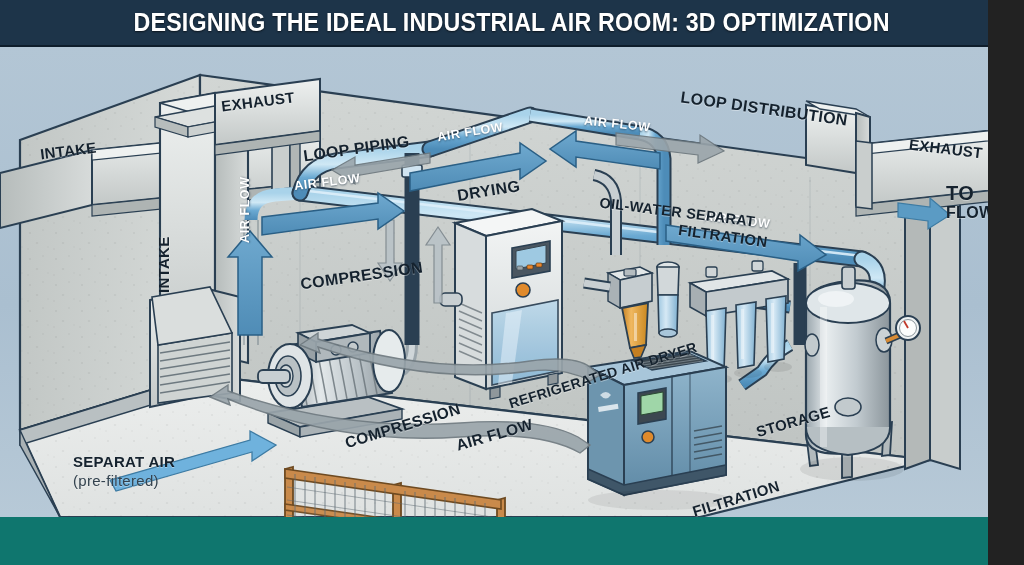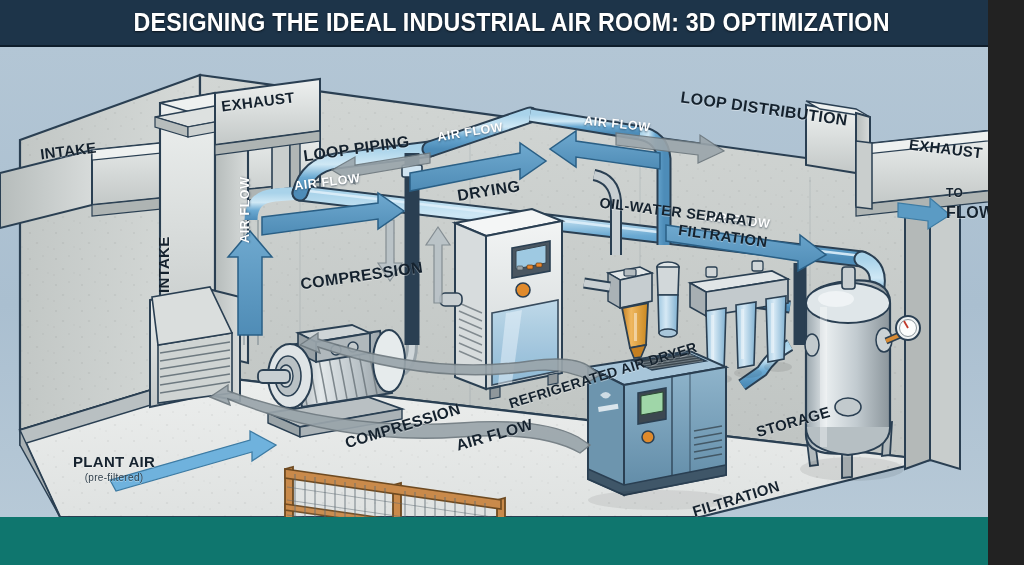--- a/index.html
+++ b/index.html
@@ -577,24 +577,24 @@
 
     <div class="lbl dk" style="left:343px;top:372px;font-size:15.5px;transform:rotate(-17deg);">COMPRESSION</div>
     <div class="lbl dk" style="left:505px;top:322px;font-size:14px;line-height:16px;transform:rotate(-17deg);text-align:center;">
       <span>REFRIGERATED AIR DRYER</span>
     </div>
     <div class="lbl dk" style="left:455px;top:381px;font-size:15.5px;transform:rotate(-16deg);">AIR FLOW</div>
     <div class="lbl dk" style="left:691px;top:445px;font-size:15px;transform:rotate(-17deg);">FILTRATION</div>
     <div class="lbl dk" style="left:755px;top:368px;font-size:15px;transform:rotate(-16deg);">STORAGE</div>
 
     <div style="position:absolute;left:73px;top:408px;">
-      <div class="lbl dk" style="position:relative;font-size:15px;">PLANT AIR</div>
-      <div class="lbl dk sub" style="position:relative;font-size:10px;margin-top:2px;color:#33424e;text-align:center;">(pre-filtered)</div>
+      <div class="lbl dk" style="position:relative;font-size:15px;">SEPARAT AIR</div>
+      <div class="lbl dk sub" style="position:relative;font-size:15px;margin-top:2px;color:#33424e;">(pre-filtered)</div>
     </div>
     <div style="position:absolute;left:946px;top:139px;line-height:19px;">
-      <div class="lbl dk" style="position:relative;font-size:12px;">TO</div>
+      <div class="lbl dk" style="position:relative;font-size:20px;">TO</div>
       <div class="lbl dk" style="position:relative;font-size:16px;">FLOW</div>
     </div>
 
   </div>
 
 
 </div>
 
 </body></html>

